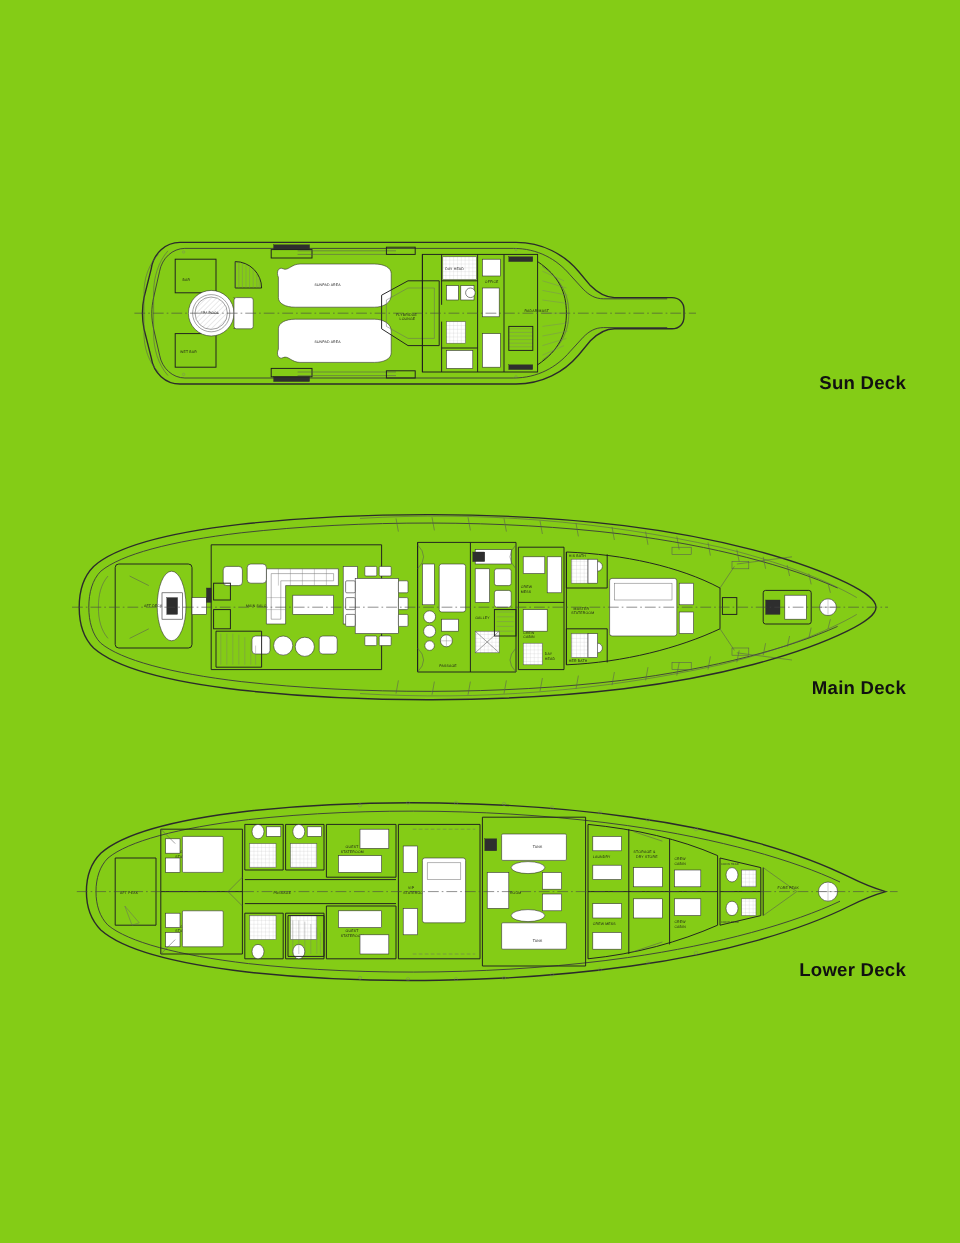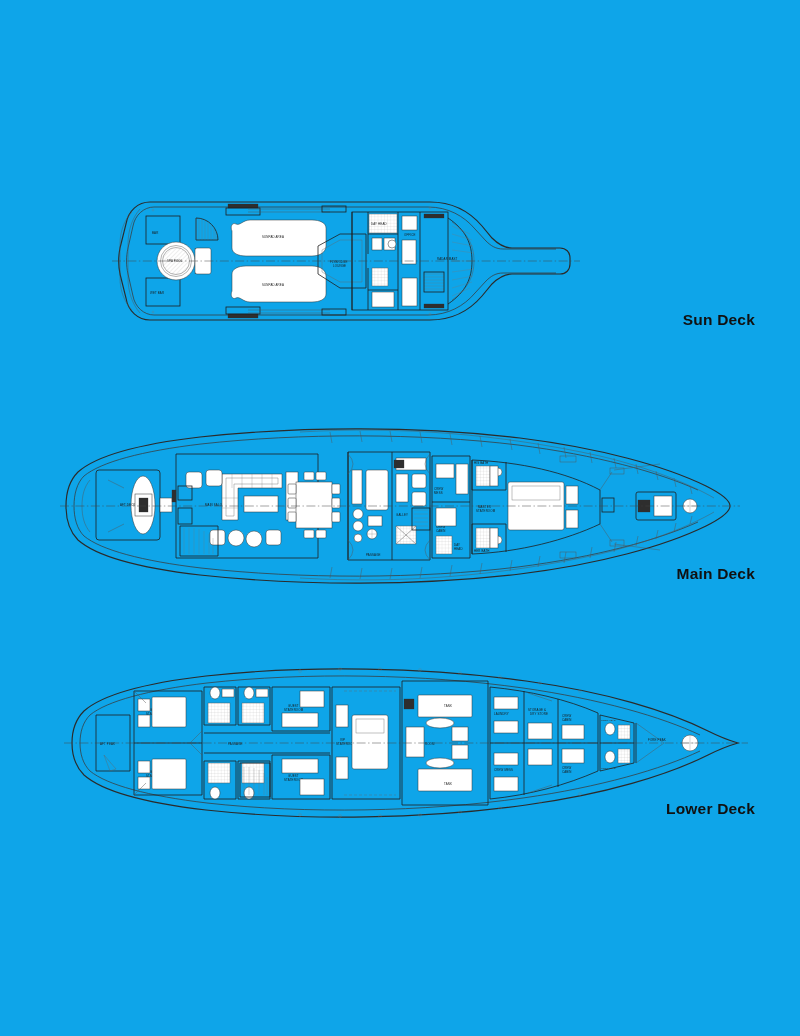--- a/index.html
+++ b/index.html
@@ -3,21 +3,21 @@
 <meta charset="utf-8">
 <style>
   html,body{margin:0;padding:0;background:#ffffff;}
   body{
     width:800px;height:1036px;
     font-family:"Liberation Sans", sans-serif;
     color:#111;
     position:relative;
     overflow:hidden;
   }
-  .page{position:relative;width:800px;height:1036px;background:#0ea5e9;}
+  .page{position:relative;width:800px;height:1036px;background:#84cc16;}
 
   .deck-block{position:absolute;left:0;width:800px;}
   #deck-sun   {top:178px;height:165px;}
   #deck-main  {top:410px;height:190px;}
   #deck-lower {top:645px;height:195px;}
 
   .plan-wrap{position:absolute;left:0;top:0;width:800px;}
   .plan-wrap svg{display:block;}
 
   .deck-label{

